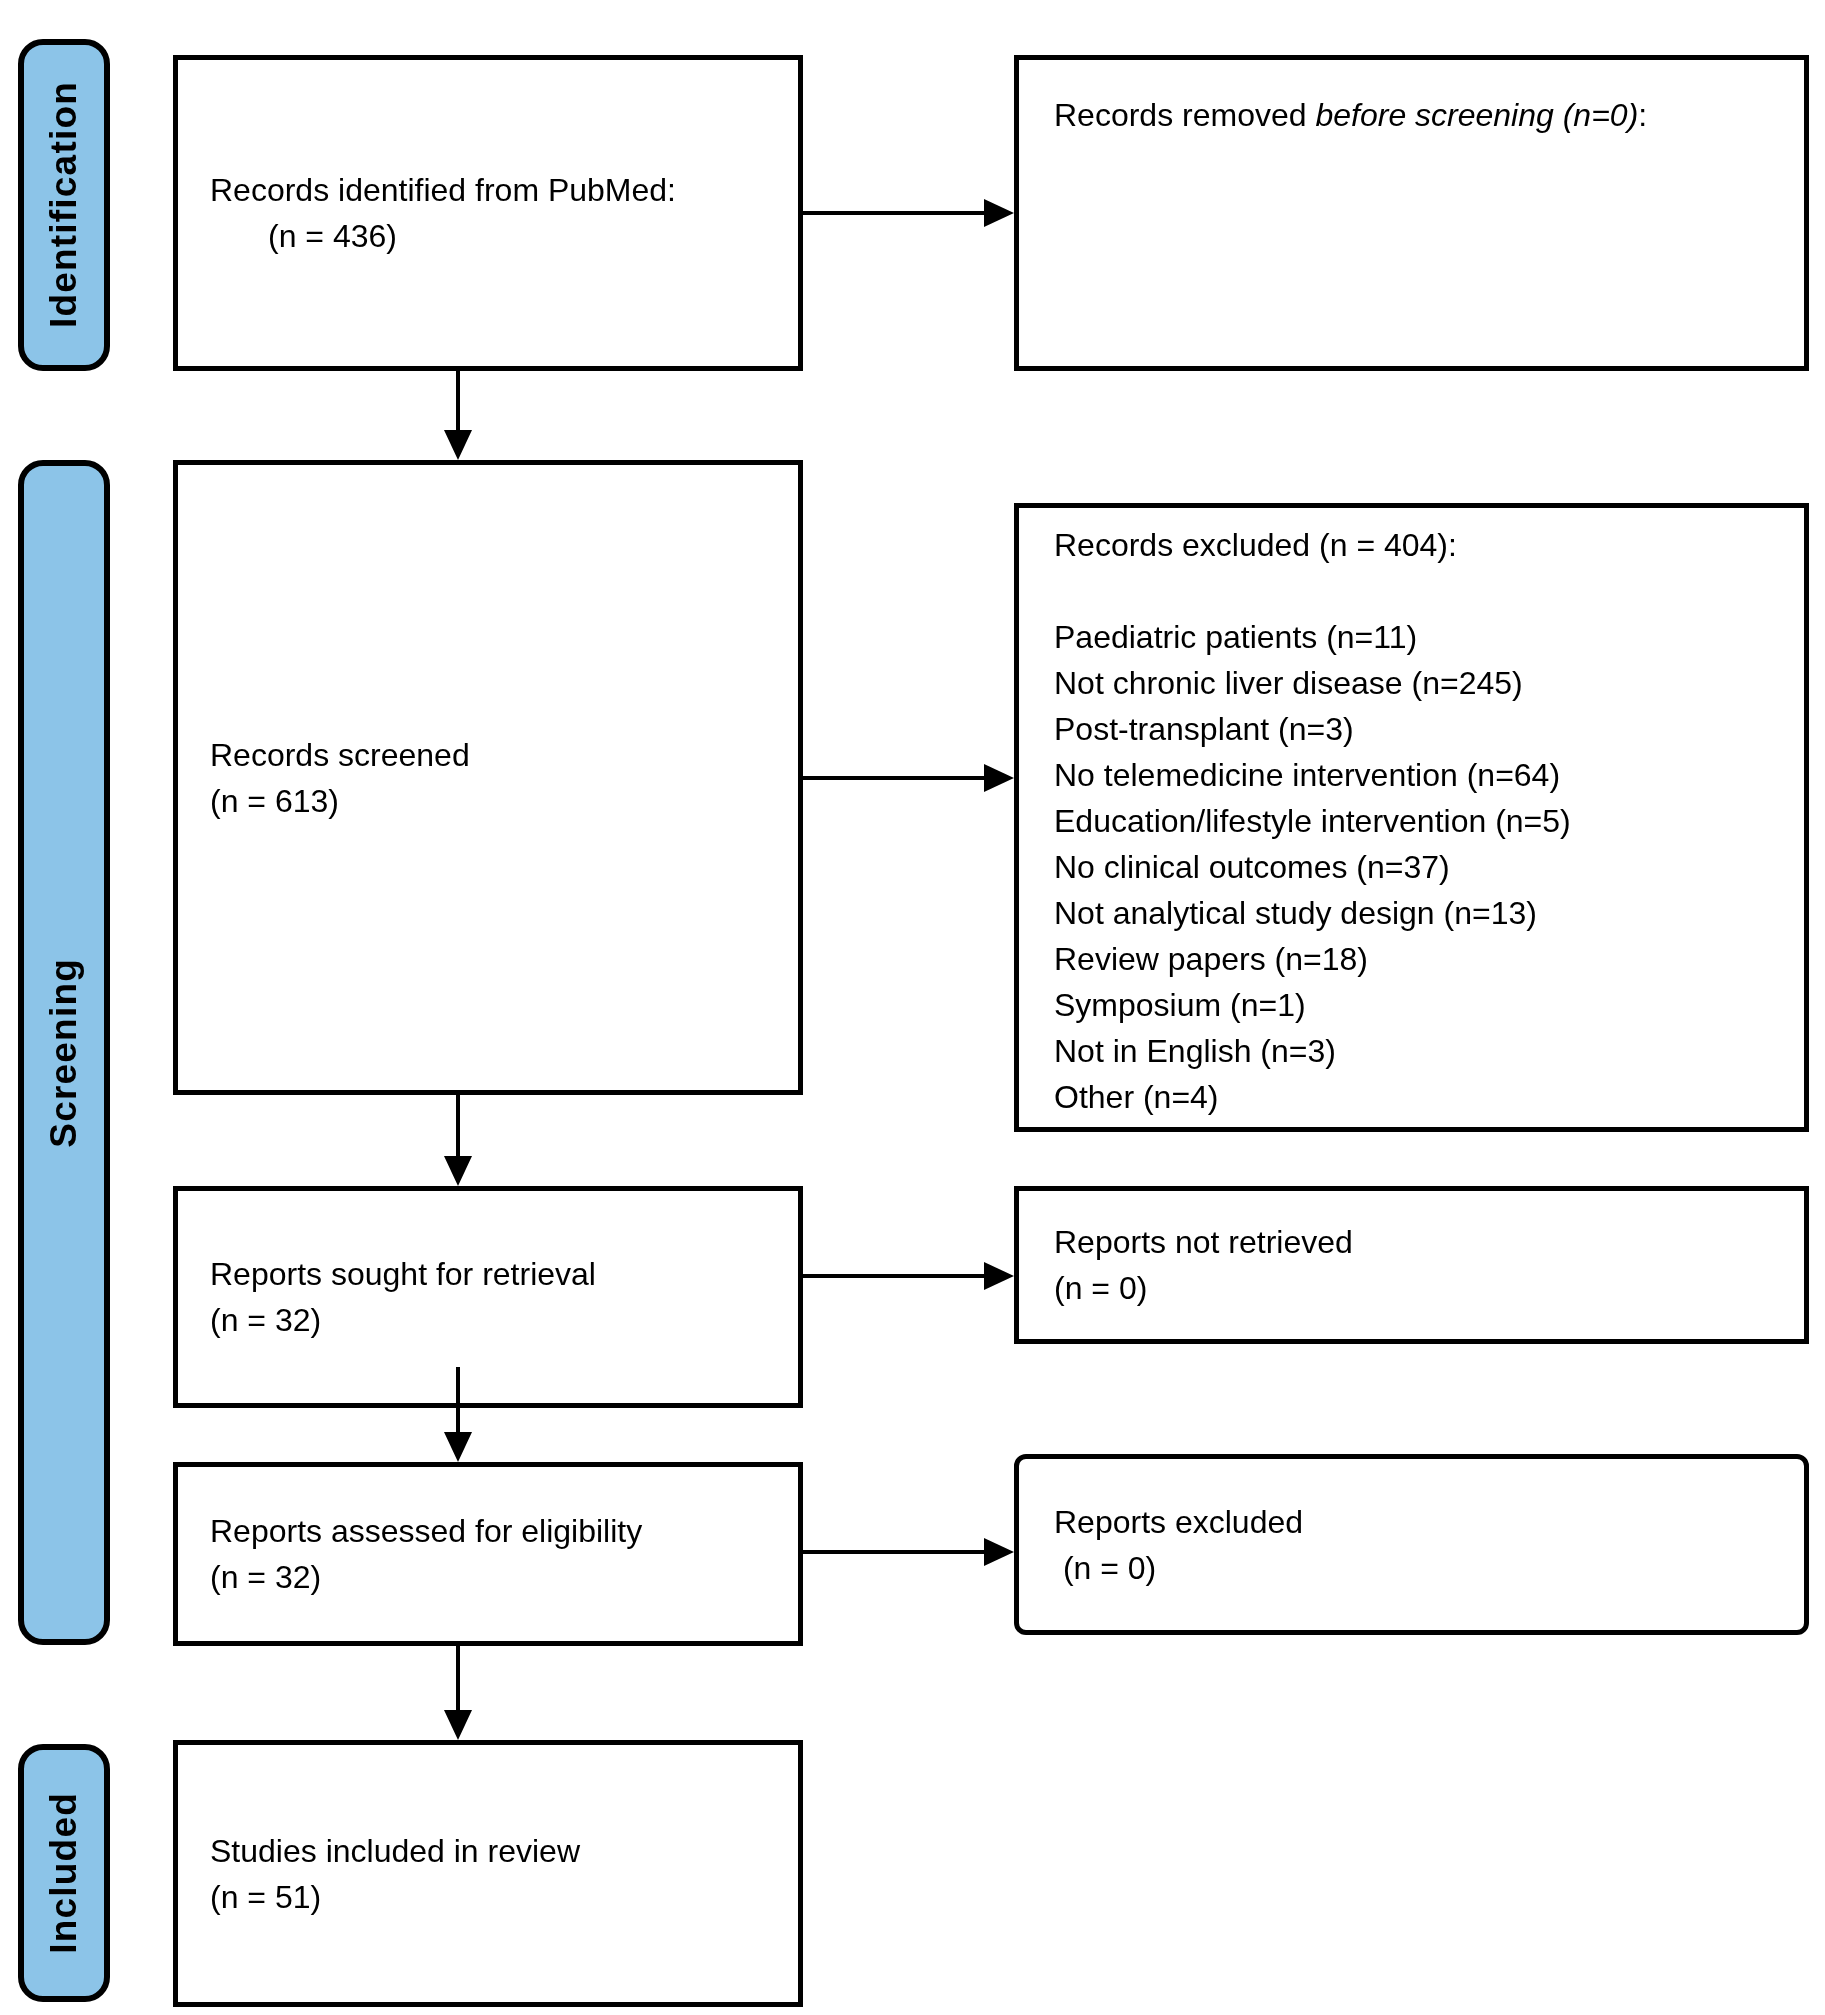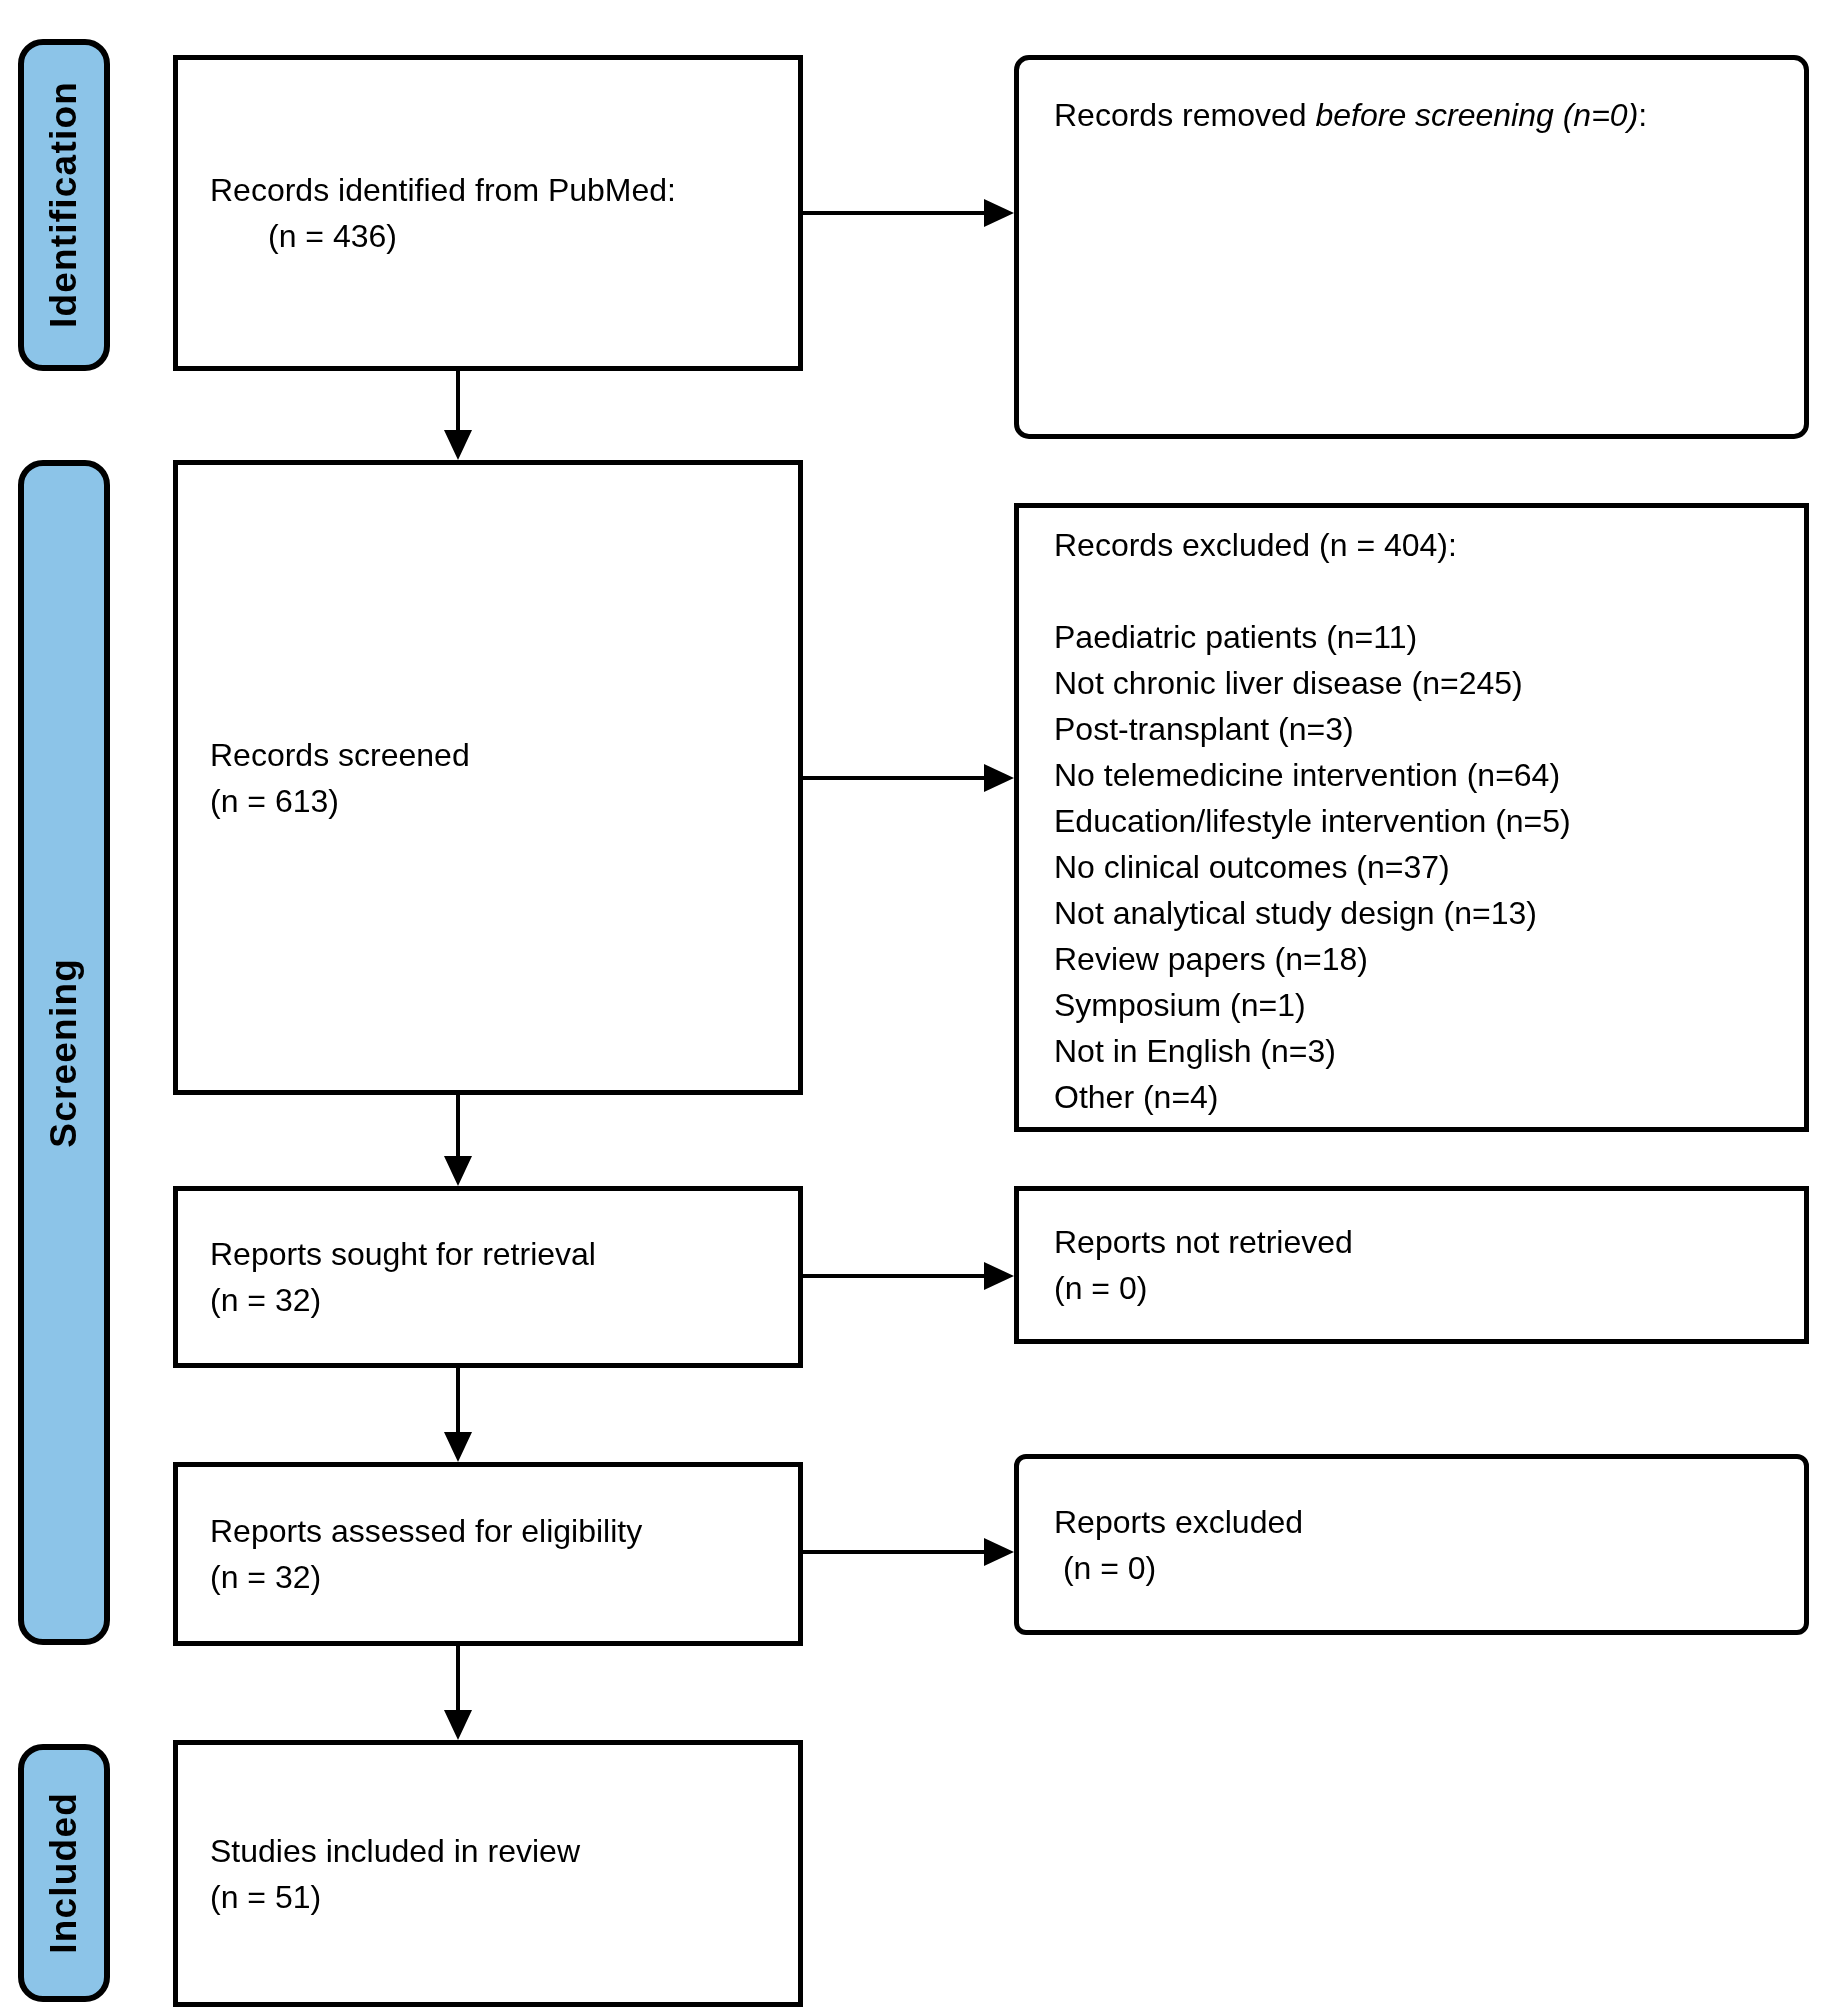--- a/index.html
+++ b/index.html
@@ -69,36 +69,36 @@
   <div class="box leftcol" style="top:55px;height:316px;">
     <div>Records identified from PubMed:</div>
     <div class="indent2">(n = 436)</div>
   </div>
 
   <div class="box leftcol" style="top:460px;height:635px;">
     <div class="pre">Records screened
 (n = 613)</div>
   </div>
 
-  <div class="box leftcol" style="top:1186px;height:182px;">
+  <div class="box leftcol" style="top:1186px;height:222px;">
     <div class="pre">Reports sought for retrieval
 (n = 32)</div>
   </div>
 
   <div class="box leftcol" style="top:1462px;height:184px;">
     <div class="pre">Reports assessed for eligibility
 (n = 32)</div>
   </div>
 
   <div class="box leftcol" style="top:1740px;height:267px;">
     <div class="pre">Studies included in review
 (n = 51)</div>
   </div>
 
-  <div class="box rightcol top" style="top:55px;height:384px;padding-top:32px;border-radius:15px;">
+  <div class="box rightcol top" style="top:55px;height:316px;padding-top:32px;">
     <div><span>Records removed </span><span class="italic">before screening (n=0)</span><span>:</span></div>
   </div>
 
   <div class="box rightcol top" style="top:467px;height:629px;padding-top:14.4px;margin-top:36px;">
     <div>Records excluded (n = 404):</div>
     <div class="pre">
 Paediatric patients (n=11)
 Not chronic liver disease (n=245)
 Post-transplant (n=3)
 No telemedicine intervention (n=64)

